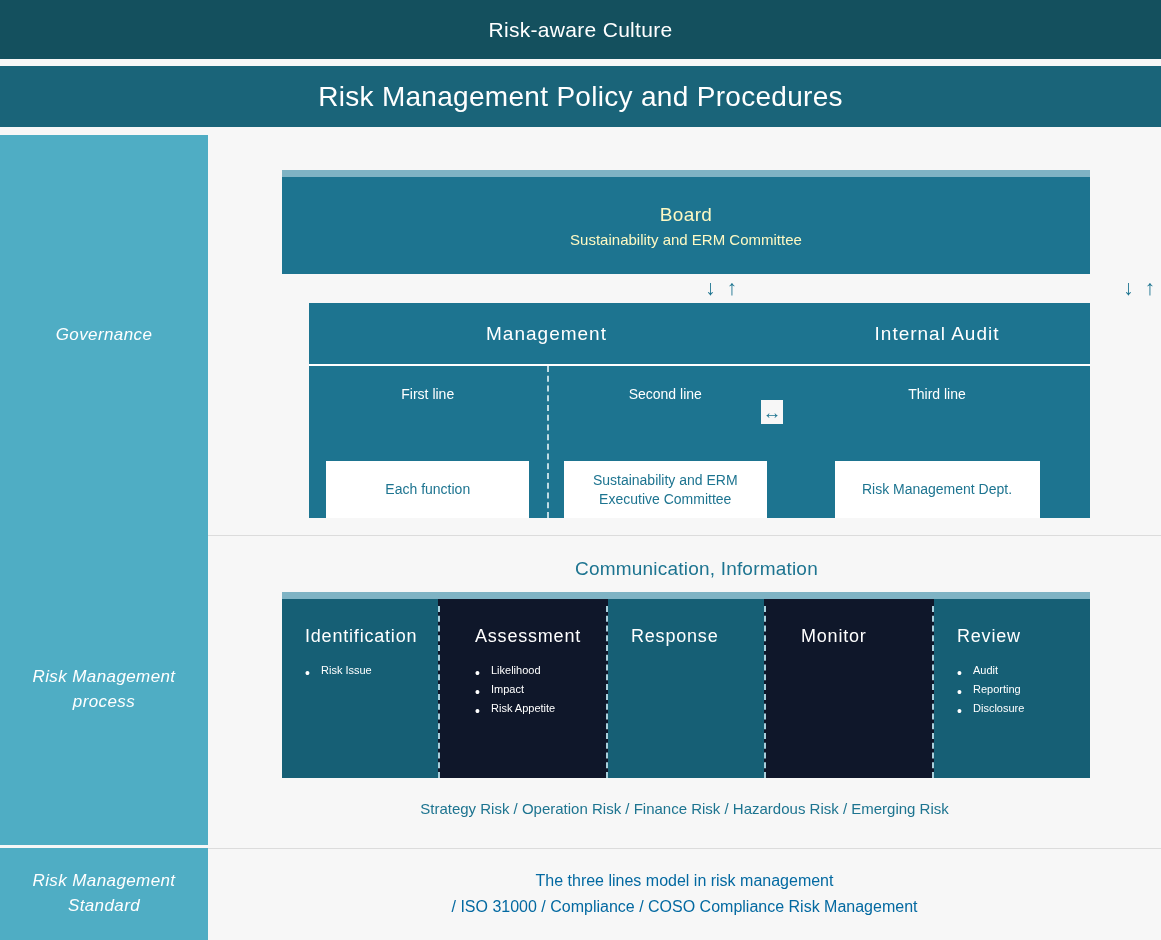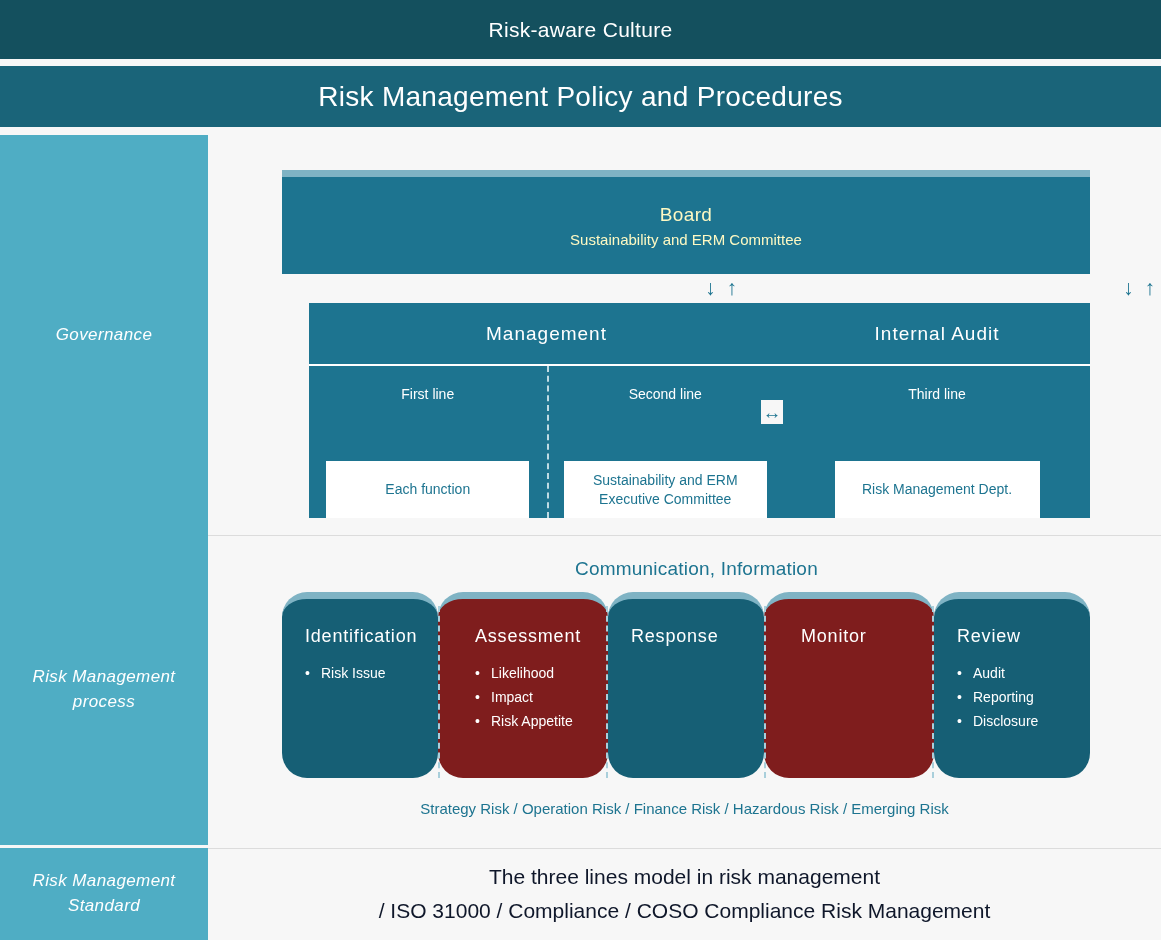--- a/index.html
+++ b/index.html
@@ -227,24 +227,23 @@
     width: 808px;
     height: 186px;
     display: flex;
   }
   .proc-col {
     flex: 1;
     border-top: 7px solid #7fb3c4;
     box-sizing: border-box;
     padding: 27px 0 0 23px;
     position: relative;
-    border-radius: 25px;
   }
   .proc-col.dark  { background: #165f75; }
-  .proc-col.light { background: #7f1d1d; padding-left: 37px; }
+  .proc-col.light { background: #0f172a; padding-left: 37px; }
   .proc-col.light::before,
   .proc-col.light::after {
     content: "";
     position: absolute;
     top: 7px;
     bottom: 0;
     width: 0;
     border-left: 2px dashed #a9cfdb;
   }
   .proc-col.light::before { left: 0; }
@@ -255,21 +254,21 @@
     letter-spacing: .8px;
     margin-bottom: 14px;
   }
   .proc-list {
     list-style: none;
     margin: 0;
     padding: 0;
   }
   .proc-list li {
     color: #ffffff;
-    font-size: 14px;
+    font-size: 11px;
     line-height: 1.72;
     padding-left: 16px;
     position: relative;
     max-width: 112px;
   }
   .proc-list li::before {
     content: "\2022";
     position: absolute;
     left: 0;
     top: 0;
@@ -289,22 +288,22 @@
   .standard-text {
     position: absolute;
     left: 0;
     top: 0;
     width: 953px;
     height: 100%;
     display: flex;
     flex-direction: column;
     align-items: center;
     justify-content: center;
-    color: #0f172a;
-    font-size: 21px;
+    color: #0369a1;
+    font-size: 16px;
     line-height: 1.6;
   }
 </style>
 </head>
 <body>
 
 <div class="page">
 
   <div class="banner banner-culture">
     <span>Risk-aware Culture</span>

